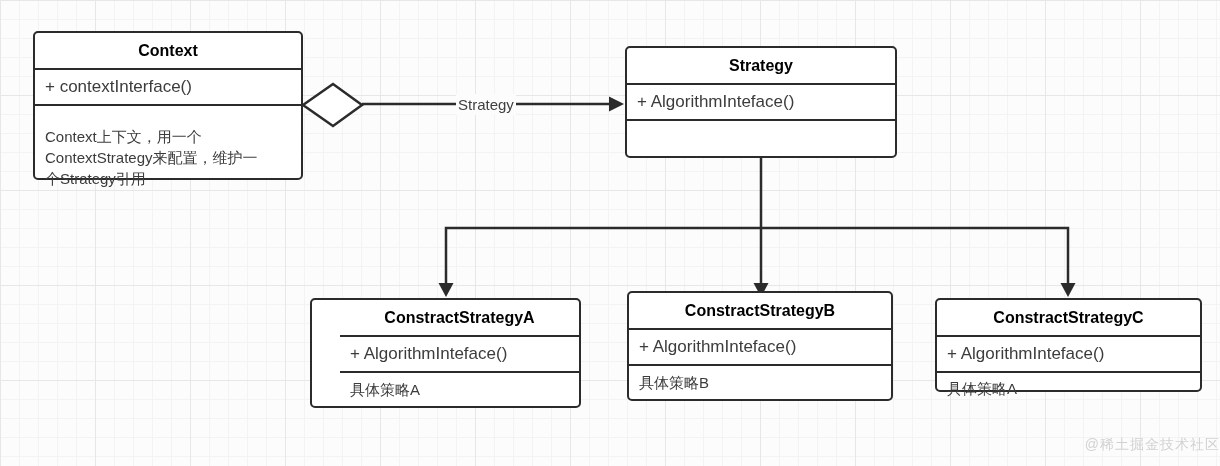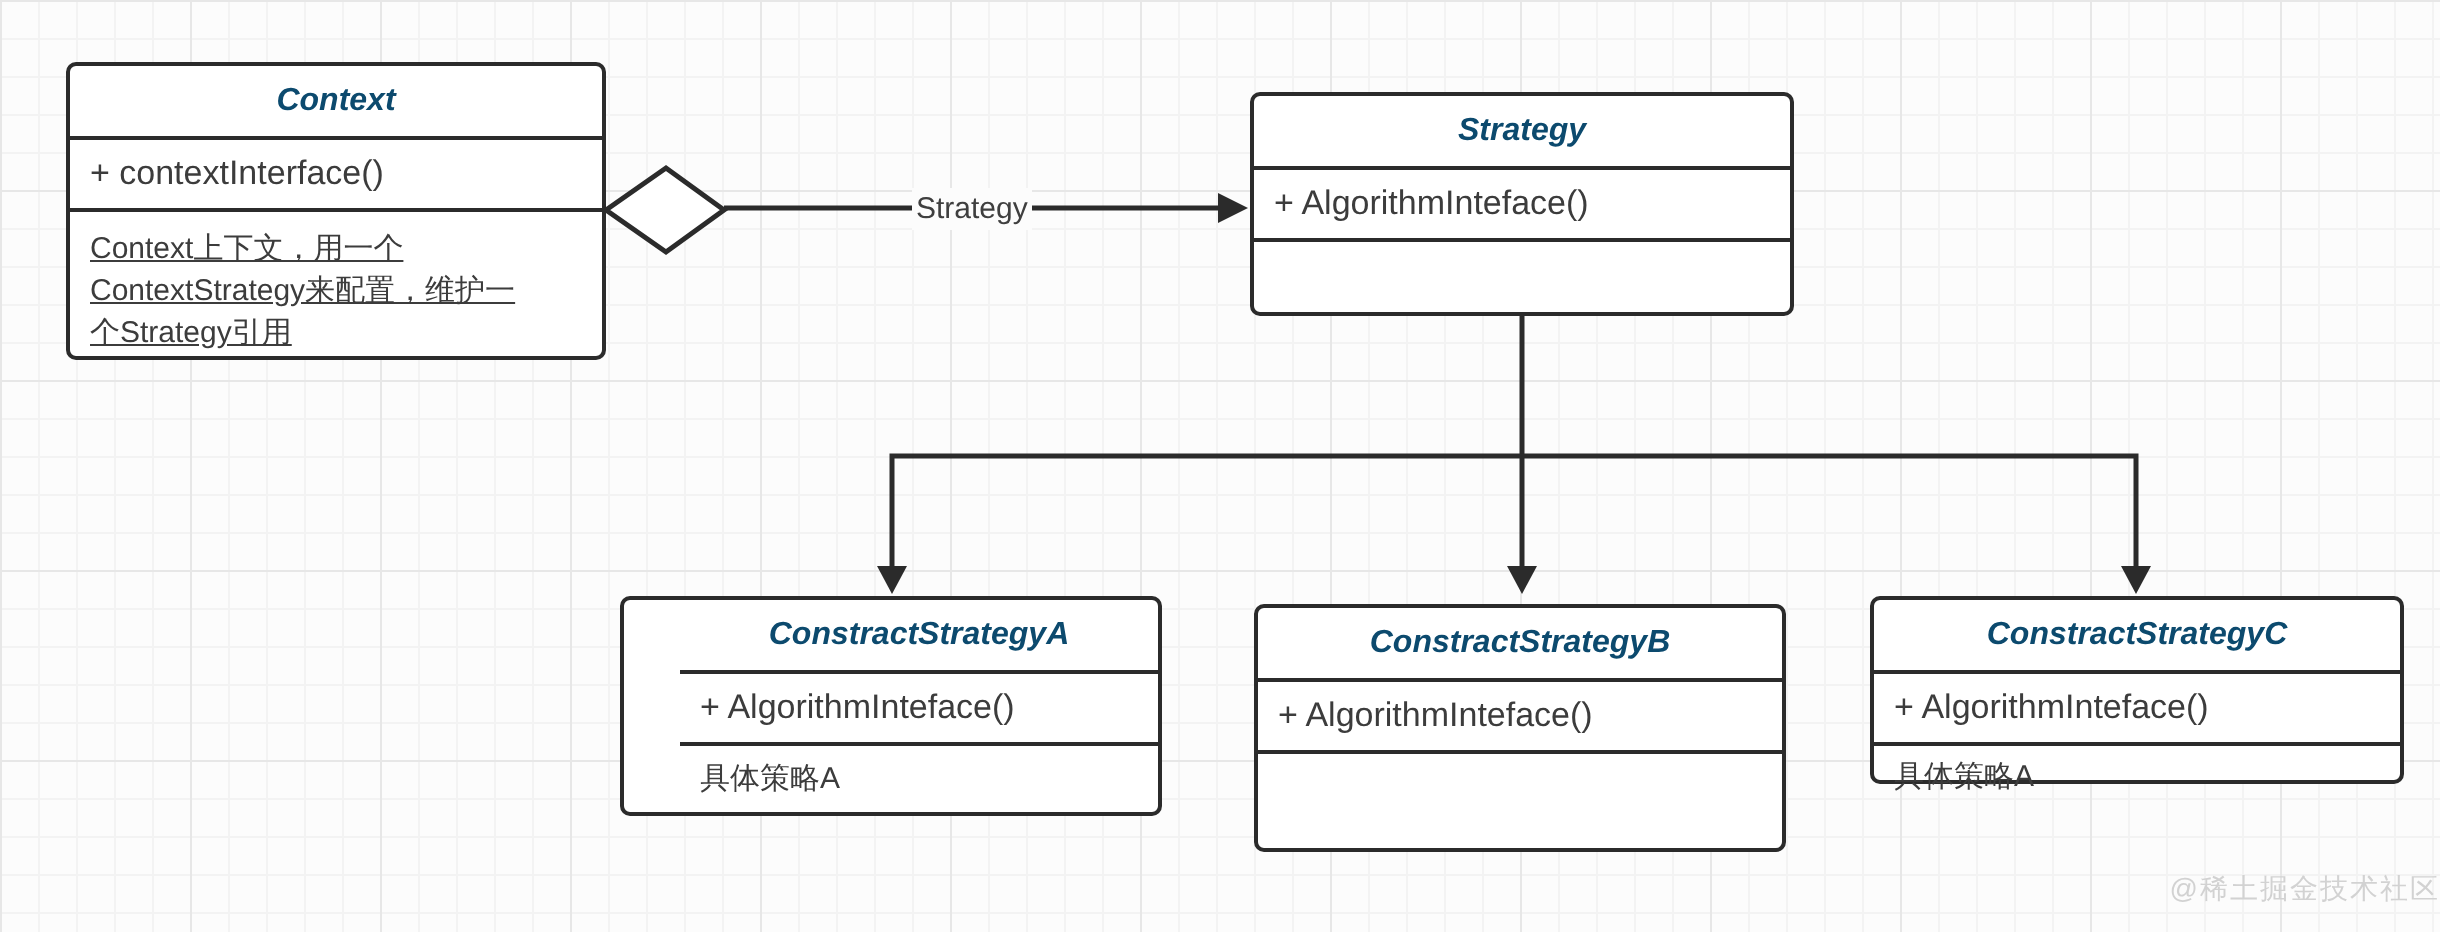--- a/index.html
+++ b/index.html
@@ -33,22 +33,21 @@
     color: #3c3c3c;
   }
   .uml-title {
     height: 35px;
     flex: 0 0 35px;
     display: flex;
     align-items: center;
     justify-content: center;
     font-weight: bold;
     font-size: 16px;
-    color: #0c4a6e;
-    font-style: italic;
+    color: #000000;
   }
   .uml-method {
     height: 38px;
     flex: 0 0 38px;
     border-top: 2.5px solid #2b2b2b;
     border-bottom: 2.5px solid #2b2b2b;
     display: flex;
     align-items: center;
     padding: 0 10px;
     font-size: 17px;
@@ -57,24 +56,24 @@
     flex: 1 1 auto;
     padding: 5px 10px;
     font-size: 15px;
     line-height: 21px;
     white-space: pre-line;
     display: flex;
     align-items: center;
   }
 
   .box-context  { left: 33px;  top: 31px;  width: 270px; height: 149px; }
-  .box-context .uml-desc { align-items: flex-start; padding-top: 8px; text-decoration: underline; }
+  .box-context .uml-desc { align-items: flex-start; padding-top: 20px; }
   .box-strategy { left: 625px; top: 46px;  width: 272px; height: 112px; }
   .box-a        { left: 310px; top: 298px; width: 271px; height: 110px; padding-left: 28px; }
-  .box-b        { left: 627px; top: 302px; width: 266px; height: 124px; }
+  .box-b        { left: 627px; top: 291px; width: 266px; height: 110px; }
   .box-c        { left: 935px; top: 298px; width: 267px; height: 94px; }
 
   
   .connectors {
     position: absolute;
     left: 0; top: 0;
     width: 1220px; height: 466px;
     pointer-events: none;
   }
 
@@ -137,20 +136,21 @@
 
   <div class="uml-class box-a">
     <div class="uml-title">ConstractStrategyA</div>
     <div class="uml-method">+ AlgorithmInteface()</div>
     <div class="uml-desc">具体策略A</div>
   </div>
 
   <div class="uml-class box-b">
     <div class="uml-title">ConstractStrategyB</div>
     <div class="uml-method">+ AlgorithmInteface()</div>
+    <div class="uml-desc">具体策略B</div>
   </div>
 
   <div class="uml-class box-c">
     <div class="uml-title">ConstractStrategyC</div>
     <div class="uml-method">+ AlgorithmInteface()</div>
     <div class="uml-desc">具体策略A</div>
   </div>
 
   <div class="watermark">@稀土掘金技术社区</div>
 

